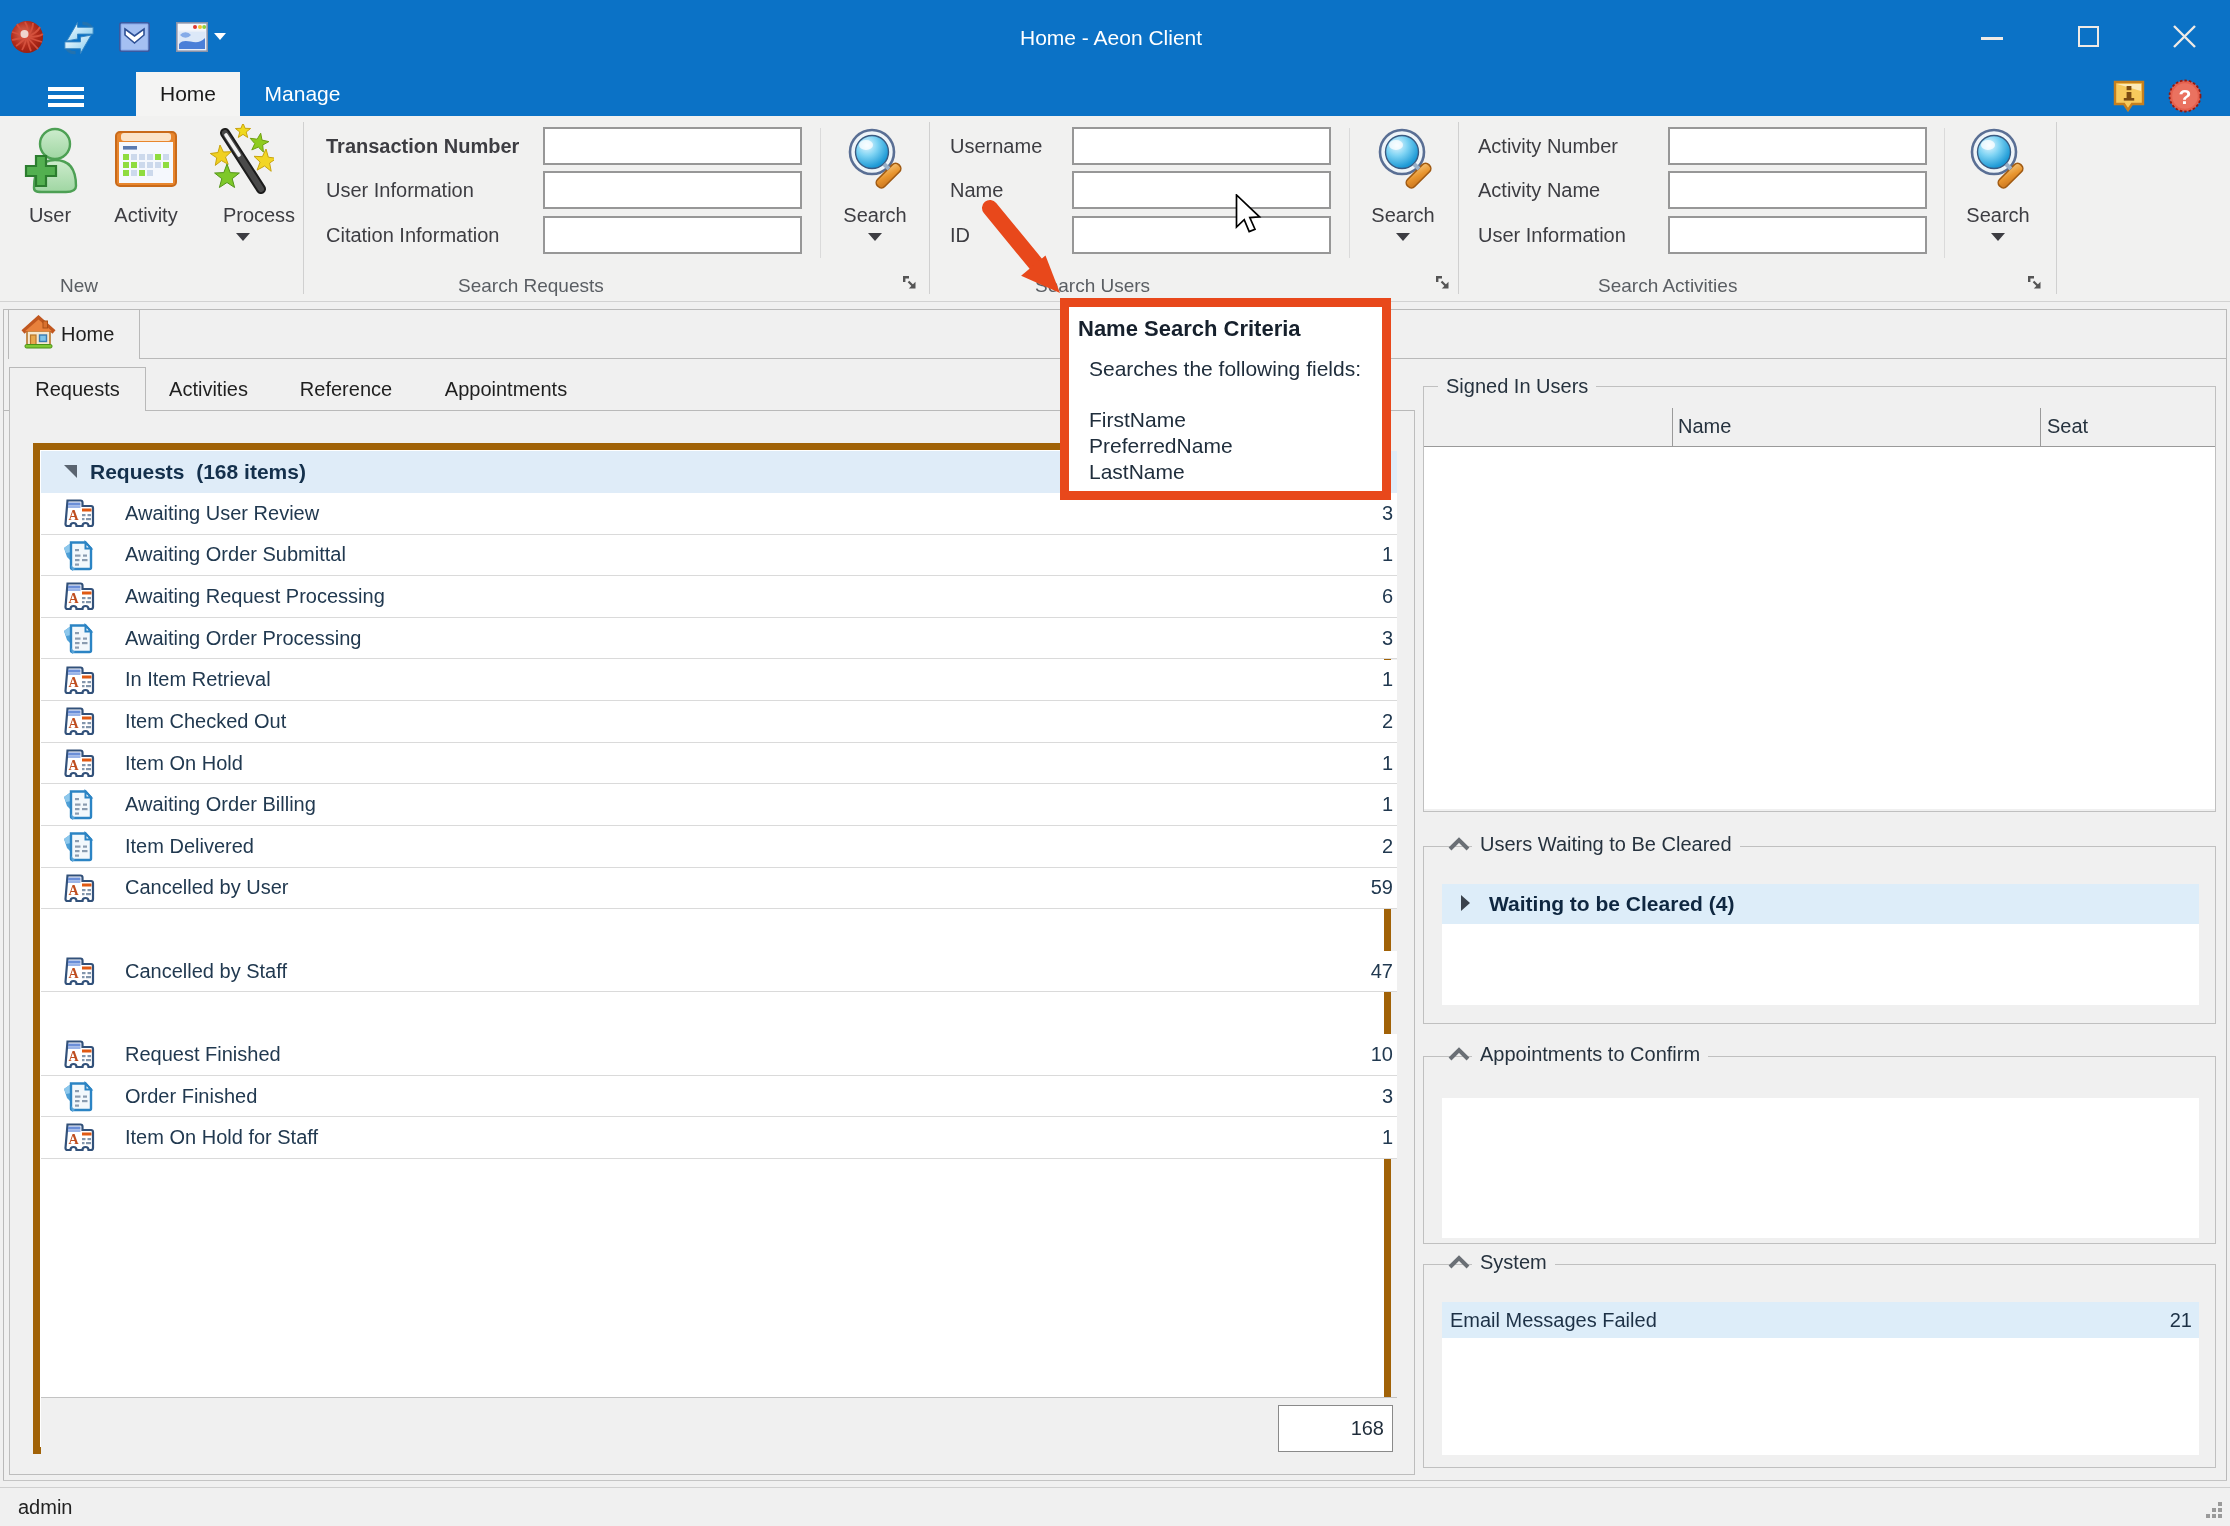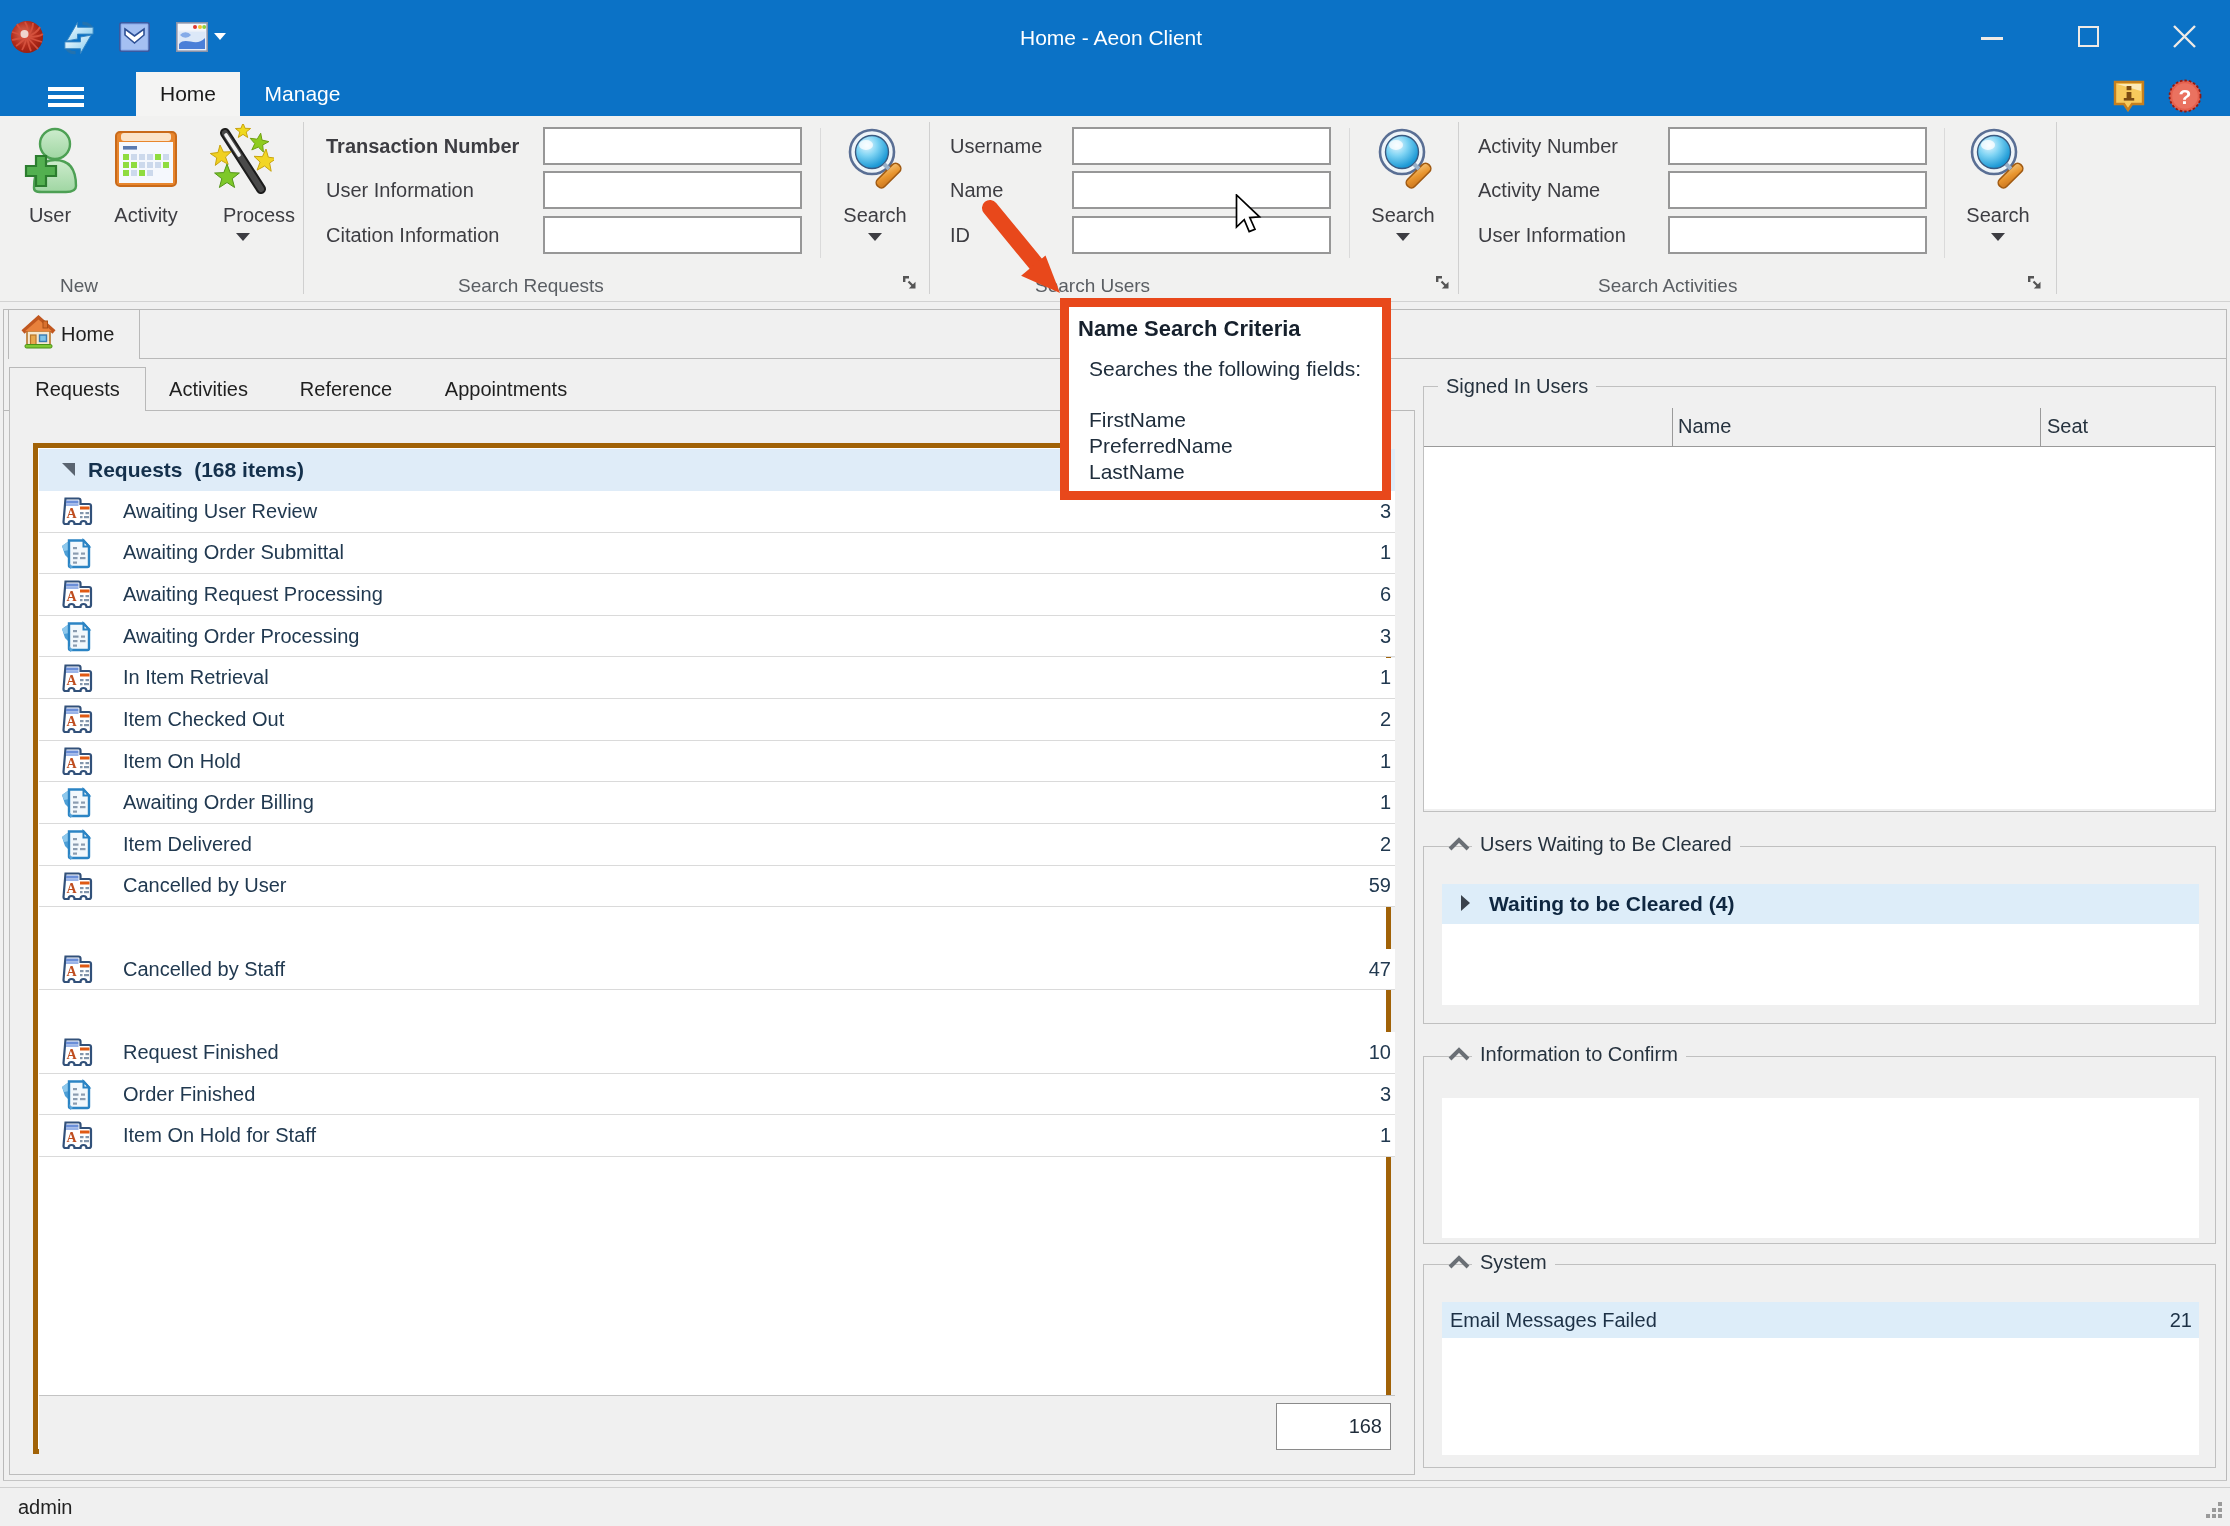--- a/index.html
+++ b/index.html
@@ -14,21 +14,21 @@
 .gsep { position:absolute; top:122px; height:172px; width:1px; background:#d0d0d0; }
 .isep { position:absolute; top:128px; height:130px; width:1px; background:#dadada; }
 .rlabel { position:absolute; font-size:20px; color:#3d3d42; height:38px; line-height:38px; }
 .rfield { position:absolute; width:259px; height:38px; background:#fff; border:2px solid #979797; }
 .rcap { position:absolute; font-size:19px; color:#5a5e63; text-align:left; top:276px; height:20px; line-height:20px; }
 .btnlabel { position:absolute; font-size:20px; color:#3d3d42; text-align:center; top:204px; height:22px; line-height:22px; }
 .iconlabel { position:absolute; font-size:20px; color:#3d3d42; text-align:center; top:204px; height:22px; line-height:22px; }
 .caret { position:absolute; width:0; height:0; border-left:7px solid transparent; border-right:7px solid transparent; border-top:8px solid #3d3d42; }
 .doctab { position:absolute; left:8px; top:309px; width:132px; height:50px; background:#f0f0f0; border:1px solid #b9b9b9; border-bottom:none; }
 .subtab { position:absolute; top:367px; height:44px; font-size:20px; color:#1f1f1f; text-align:center; line-height:44px; }
-.listwrap { position:absolute; left:33px; top:443px; width:1358px; height:1011px; background:#fff; border:5px solid #a16207; }
+.listwrap { position:absolute; left:33px; top:443px; width:1358px; height:1011px; background:#fff; border:7px solid #a16207; }
 .lrow { position:absolute; left:1px; width:1356px; border-bottom:1px solid #dadada; background:#fff; }
 .lrow .t { position:absolute; left:84px; top:0; height:100%; font-size:20px; color:#213950; display:flex; align-items:center; }
 .lrow .c { position:absolute; right:4px; top:0; height:100%; font-size:20px; color:#213950; display:flex; align-items:center; }
 .gb { position:absolute; border:1px solid #c0c0c0; }
 .gblabel { position:absolute; font-size:20px; color:#26323e; background:#f0f0f0; padding:0 8px; height:22px; line-height:22px; }
 .bluerow { position:absolute; background:#ddedf9; }
 .statusbar { position:absolute; left:0; top:1487px; width:2230px; height:39px; background:#f0f0f0; border-top:1px solid #cfcfcf; }
 .callout { position:absolute; left:1060px; top:298px; width:331px; height:202px; background:#fff; border:9px solid #e8481b; }
 .callout .title { position:absolute; left:9px; top:9px; font-size:22px; font-weight:bold; color:#16202c; }
 .callout .line { position:absolute; left:20px; font-size:21px; color:#202e3c; }
@@ -581,21 +581,21 @@
 <div class="bluerow" style="left:1442px;top:884px;width:757px;height:40px;"></div>
 <svg style="position:absolute;left:1459px;top:894px;" width="12" height="18">
       <polygon points="2,1 2,17 11,9" fill="#3a424c"></polygon>
     </svg>
 <div class="abs" style="left:1489px;top:884px;height:40px;font-size:21px;font-weight:bold;color:#0f2740;display:flex;align-items:center;">Waiting to be Cleared (4)</div>
 <div class="abs" style="left:1442px;top:924px;width:757px;height:81px;background:#fff;"></div>
 <div class="gb" style="left:1423px;top:1056px;width:793px;height:188px;"></div>
 <svg style="position:absolute;left:1447px;top:1046px;" width="24" height="16" viewBox="0 0 24 16">
       <path d="M3,13 L12,4 L21,13" fill="none" stroke="#6a6f75" stroke-width="4"></path>
     </svg>
-<div class="gblabel" style="left:1472px;top:1043px;">Information to Confirm</div>
+<div class="gblabel" style="left:1472px;top:1043px;">Appointments to Confirm</div>
 <div class="abs" style="left:1442px;top:1098px;width:757px;height:140px;background:#fff;"></div>
 <div class="gb" style="left:1423px;top:1264px;width:793px;height:204px;"></div>
 <svg style="position:absolute;left:1447px;top:1254px;" width="24" height="16" viewBox="0 0 24 16">
       <path d="M3,13 L12,4 L21,13" fill="none" stroke="#6a6f75" stroke-width="4"></path>
     </svg>
 <div class="gblabel" style="left:1472px;top:1251px;">System</div>
 <div class="bluerow" style="left:1442px;top:1302px;width:757px;height:36px;"></div>
 <div class="abs" style="left:1450px;top:1302px;height:36px;font-size:20px;color:#1d3146;display:flex;align-items:center;">Email Messages Failed</div>
 <div class="abs" style="left:1442px;top:1302px;width:750px;height:36px;font-size:20px;color:#1d3146;display:flex;align-items:center;justify-content:flex-end;">21</div>
 <div class="abs" style="left:1442px;top:1338px;width:757px;height:117px;background:#fff;"></div>

